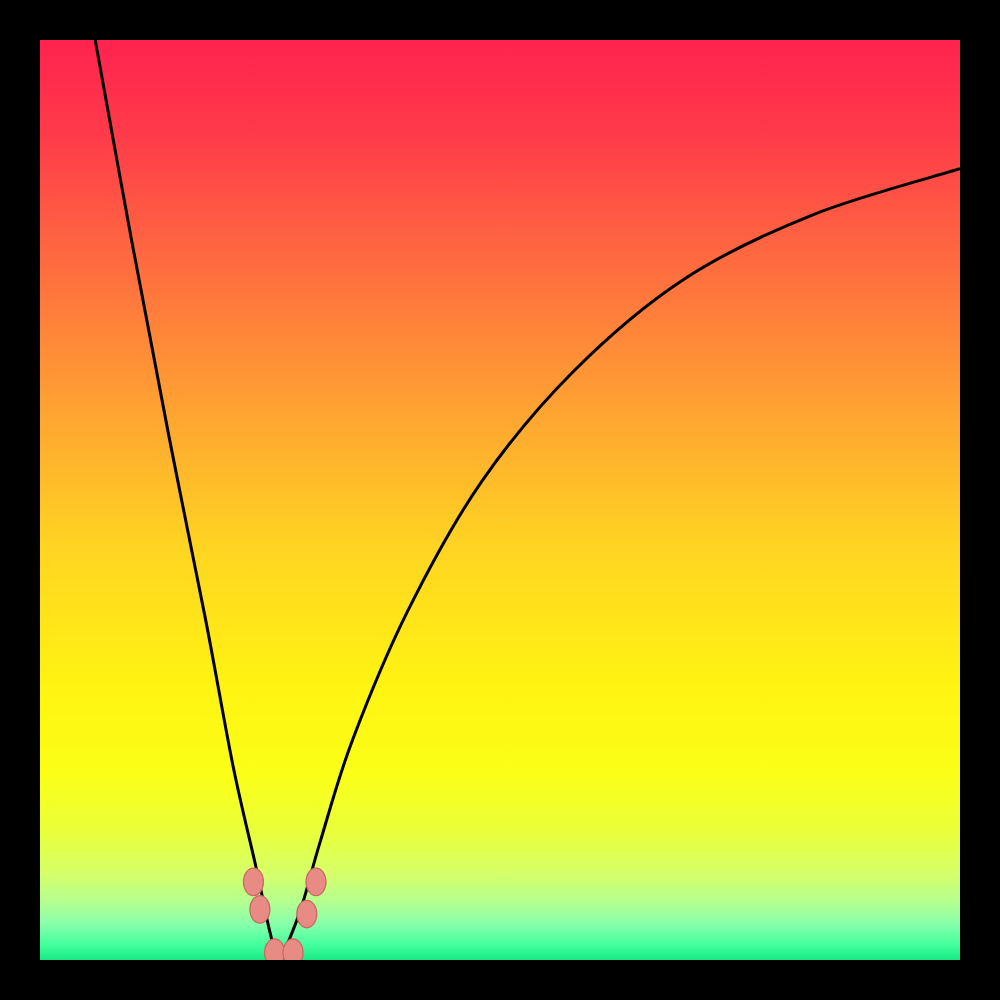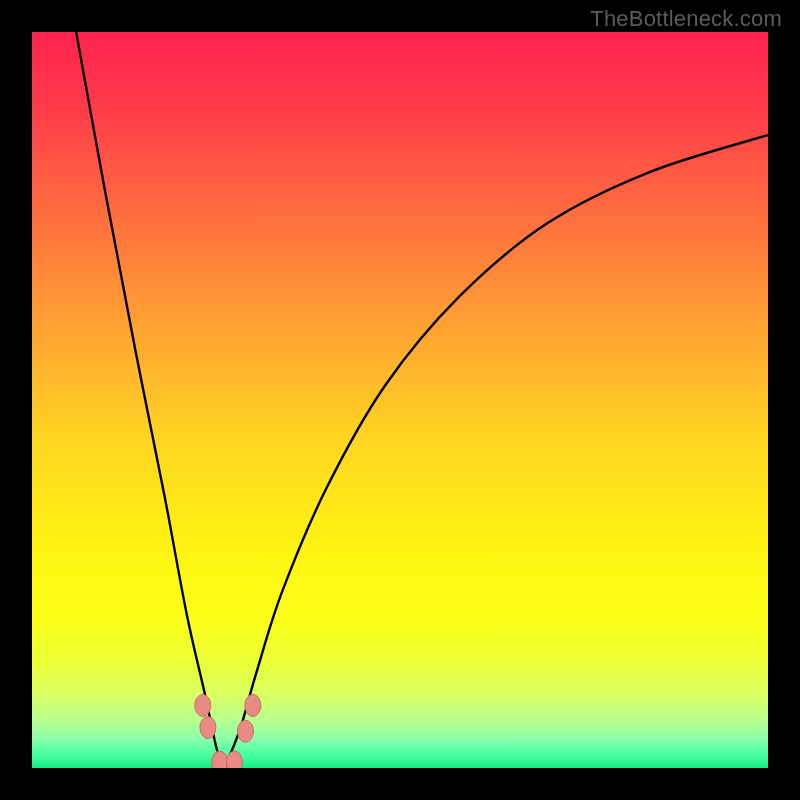--- a/index.html
+++ b/index.html
@@ -77,14 +77,13 @@
           <ellipse cx="170.75199999999998" cy="673.44" rx="8" ry="11" fill="#e98b85" stroke="#c86a63" stroke-width="1"></ellipse>
           <ellipse cx="175.904" cy="695.52" rx="8" ry="11" fill="#e98b85" stroke="#c86a63" stroke-width="1"></ellipse>
           <ellipse cx="187.68" cy="730.112" rx="8" ry="11" fill="#e98b85" stroke="#c86a63" stroke-width="1"></ellipse>
           <ellipse cx="202.4" cy="730.112" rx="8" ry="11" fill="#e98b85" stroke="#c86a63" stroke-width="1"></ellipse>
           <ellipse cx="213.44" cy="699.2" rx="8" ry="11" fill="#e98b85" stroke="#c86a63" stroke-width="1"></ellipse>
           <ellipse cx="220.79999999999998" cy="673.44" rx="8" ry="11" fill="#e98b85" stroke="#c86a63" stroke-width="1"></ellipse>
         </g>
     </svg>
   </div>
 
-  <div class="watermark">TheBottleneck.com</div>
 </div>
 
 </body></html>

